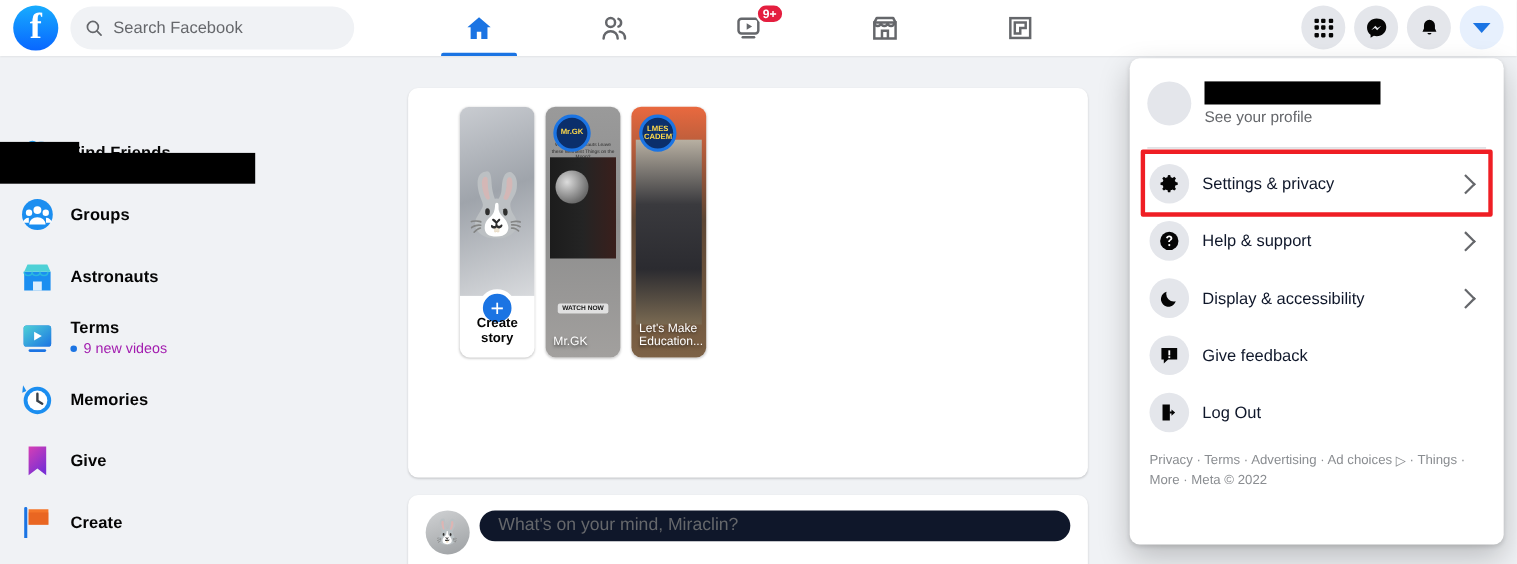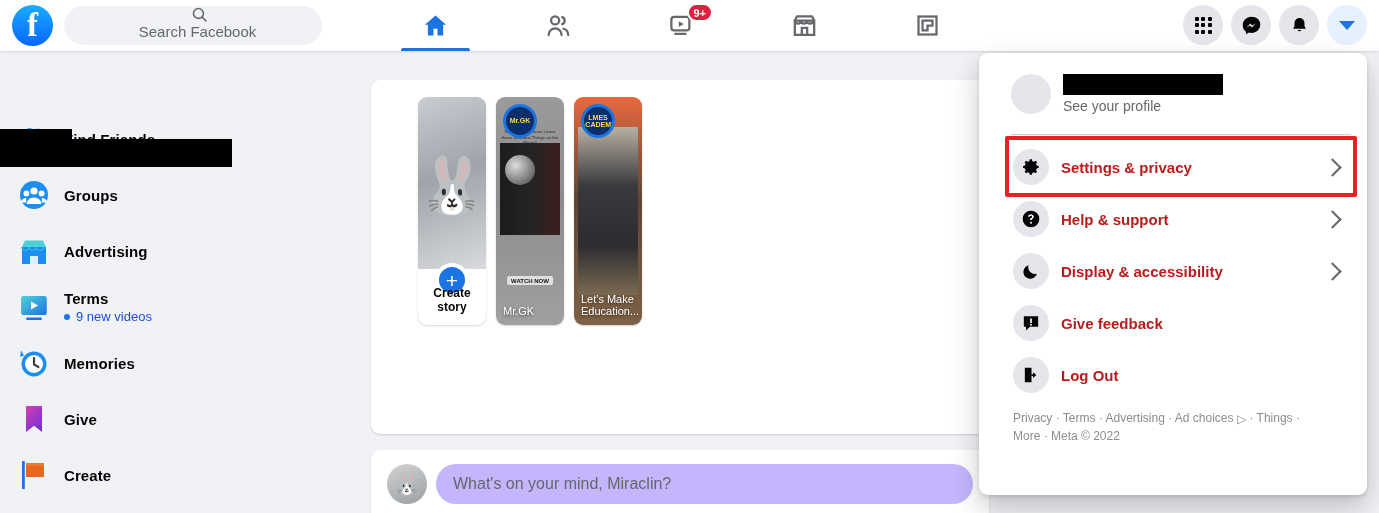--- a/index.html
+++ b/index.html
@@ -29,21 +29,21 @@
     transform: translateY(-52%);
     text-align: center;
     font-family: "Liberation Serif", serif;
     font-weight: bold; font-size: 33px; color: #fff;
     line-height: 1;
   }
   .search-box {
     position: absolute; left: 64px; top: 6px;
     width: 258px; height: 39px;
     background: #f0f2f5; border-radius: 20px;
-    display: flex; align-items: center; flex-direction: column;
+    display: flex; align-items: center;
   }
   .search-icon { margin-left: 13px; width: 17px; height: 17px; color: #65676b; flex: none; }
   .search-placeholder {
     margin-left: 9px; font-size: 15px; color: #65676b;
     white-space: nowrap;
   }
 
   
   .nav-tabs {
     position: absolute; left: 374px; top: 0;
@@ -100,21 +100,21 @@
     height: 44px; padding: 0 8px; margin-bottom: 12px;
     border-radius: 8px; cursor: pointer;
   }
   .side-item .side-ico {
     width: 36px; height: 36px; flex: none;
     display: flex; align-items: center; justify-content: center;
     margin-right: 12px;
   }
   .side-item .side-ico svg { width: 34px; height: 34px; }
   .side-label { font-size: 15px; font-weight: bold; color: #050505; letter-spacing: .1px; }
-  .side-sub { font-size: 13px; color: #1d4ed8; display: flex; align-items: center; margin-top: 2px; }
+  .side-sub { font-size: 13px; color: #a21caf; display: flex; align-items: center; margin-top: 2px; }
   .side-sub .dot { width: 6px; height: 6px; border-radius: 50%; background: #1b74e3; margin-right: 6px; display:block;}
   .profile-row { height: 48px; margin-bottom: 10px; padding: 0 8px; display: flex; align-items: center; }
   .redact { background: #000; display: block; }
   .redact-a { position: absolute; left: 0; top: 78px; width: 72px; height: 22px; }
   .redact-b { position: absolute; left: 0; top: 88px; width: 232px; height: 28px; }
 
   
   .feed {
     position: absolute; left: 371px; top: 51px;
     width: 618px; height: 462px;
@@ -217,38 +217,38 @@
     margin-top: 16px; height: 100px; padding: 14px 16px 0 16px;
     display: flex; align-items: flex-start;
   }
   .composer-avatar {
     width: 40px; height: 40px; border-radius: 50%; flex: none;
     background: linear-gradient(160deg,#cfd2d6,#9aa0a6);
     display: flex; align-items: center; justify-content: center;
     font-size: 22px; filter: grayscale(.5); overflow: hidden;
   }
   .composer-input {
-    flex: 1; margin-left: 9px; height: 40px;
-    background: #c4b5fd; border-radius: 21px;
+    flex: 1; margin-left: 9px; height: 28px;
+    background: #0f172a; border-radius: 21px;
     display: flex; align-items: center; padding-left: 17px;
     font-size: 16px; color: #65676b; cursor: pointer;
   }
 
   
   .right-rail {
     position: absolute; left: 1005px; top: 51px; width: 374px; height: 462px;
   }
 
   
   .dropdown {
     position: absolute; right: 12px; top: 53px;
-    width: 388px; height: 442px;
+    width: 340px; height: 442px;
     background: #fff; border-radius: 9px;
     box-shadow: 0 12px 28px rgba(0,0,0,0.22), 0 2px 4px rgba(0,0,0,0.12);
-    padding: 10px 8px 0 24px;
+    padding: 10px 8px 0 8px;
     z-index: 40; overflow: hidden;
   }
   .dd-profile {
     display: flex; align-items: center; height: 62px;
     padding: 0 8px; border-radius: 8px; cursor: pointer; position: relative;
   }
   .dd-avatar {
     width: 40px; height: 40px; border-radius: 50%; flex: none;
     background: #e4e6eb; margin-right: 12px;
   }
@@ -258,21 +258,21 @@
   .dd-item {
     display: flex; align-items: center; height: 52px;
     padding: 0 10px; border-radius: 8px; cursor: pointer; position: relative;
   }
   .dd-ico {
     width: 36px; height: 36px; border-radius: 50%;
     background: #e4e6eb; flex: none; margin-right: 12px;
     display: flex; align-items: center; justify-content: center;
   }
   .dd-ico svg { width: 20px; height: 20px; fill: #050505; }
-  .dd-label { font-size: 15px; font-weight: bold; color: #b91c1c; flex: 1; }
+  .dd-label { font-size: 15px; font-weight: normal; color: #0f172a; flex: 1; }
   .chev { width: 13px; height: 13px; border-right: 2.4px solid #65676b; border-top: 2.4px solid #65676b; transform: rotate(45deg); margin-right: 10px; }
   .highlight-box {
     position: absolute; left: 2px; top: -5px; right: 2px; height: 61px;
     border: 4px solid #ef1e24; border-radius: 2px; pointer-events: none;
   }
   .dd-footer {
     padding: 8px 10px 0 10px;
     font-size: 12px; color: #8a8d91; line-height: 1.5;
   }
   .adchoice-glyph { display: inline-block; transform: translateY(1px); }
@@ -408,21 +408,21 @@
 
     <div class="side-item">
       <span class="side-ico">
         <svg viewBox="0 0 34 34">
           <path d="M5 13h24v17H5z" fill="#1b8ef0"></path>
           <path d="M5 13 8 6.5h18L29 13z" fill="#4ed1d6"></path>
           <path d="M13 30v-8h8v8z" fill="#fff" opacity=".85"></path>
           <path d="M5 13c0 2 1.6 3.4 3.6 3.4S12.2 15 12.2 13c0 2 1.6 3.4 3.6 3.4S19.4 15 19.4 13c0 2 1.6 3.4 3.6 3.4S26.6 15 26.6 13" fill="none" stroke="#2ab6e0" stroke-width="1.4"></path>
         </svg>
       </span>
-      <span class="side-label">Advertising</span>
+      <span class="side-label">Astronauts</span>
     </div>
 
     <div class="side-item">
       <span class="side-ico">
         <svg viewBox="0 0 34 34">
           <rect x="4.5" y="6" width="25" height="19" rx="2.6" fill="#1b74e3"></rect>
           <rect x="4.5" y="6" width="25" height="19" rx="2.6" fill="url(#wg)"></rect>
           <defs>
               <linearGradient id="wg" x1="0" y1="0" x2="1" y2="1">
             <stop offset="0" stop-color="#4ed1d6"></stop>

